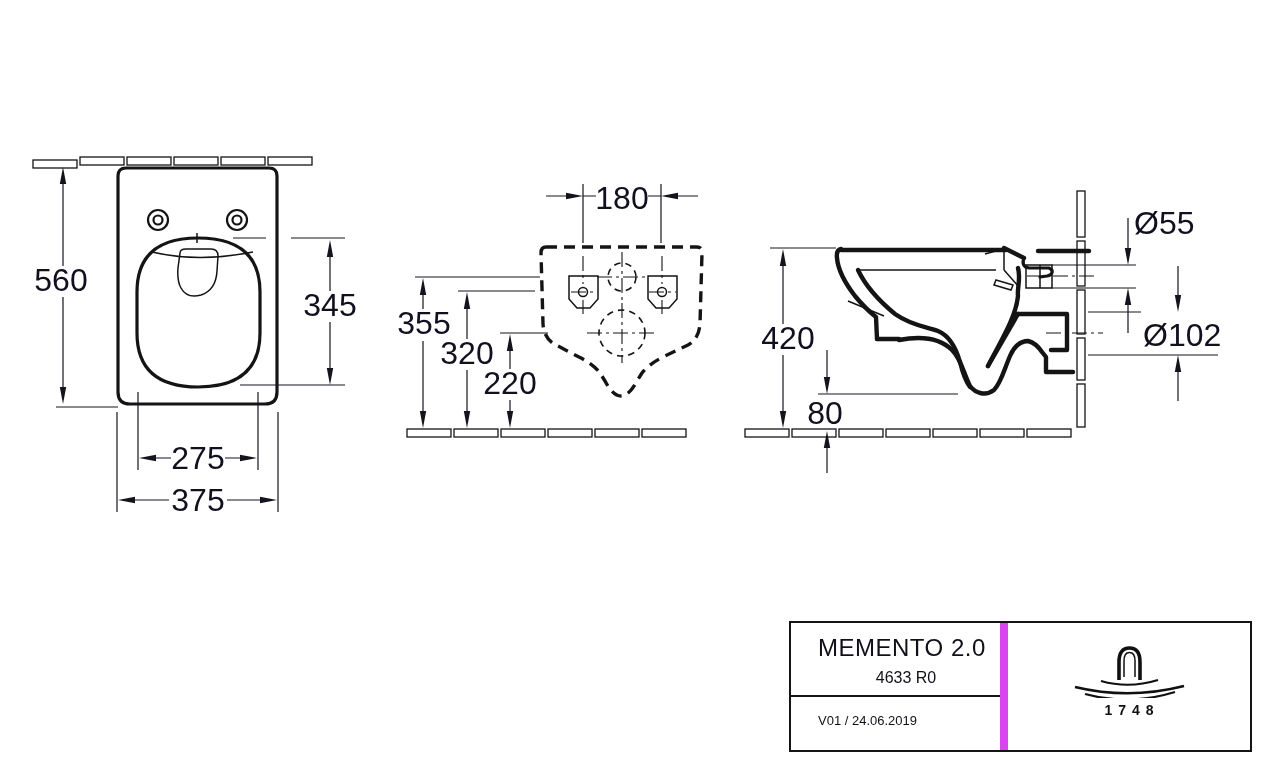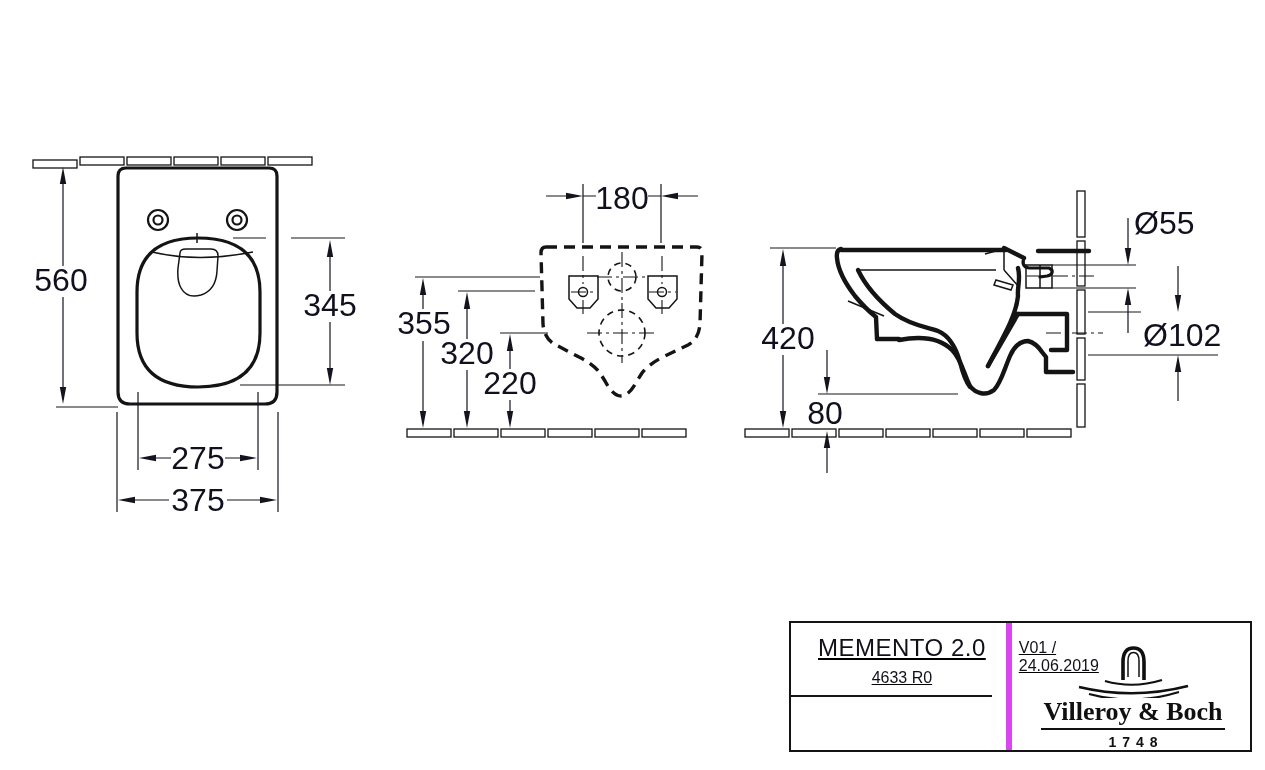--- a/index.html
+++ b/index.html
@@ -15,26 +15,26 @@
   .dash-outline{stroke:#141414;stroke-width:3.4;fill:none;stroke-dasharray:11 7;stroke-linejoin:round}
   .dash-c   {stroke:#141414;stroke-width:1.6;fill:none;stroke-dasharray:6.5 5}
   .cl       {stroke:#141414;stroke-width:1.1;fill:none;stroke-dasharray:15 4 3 4}
   .brick    {fill:#ffffff;stroke:#141414;stroke-width:1.3}
   .arw      {fill:#14141e;stroke:none}
   .dim-text {font-family:"Liberation Sans",sans-serif;font-size:32px;fill:#10101e;text-anchor:middle}
   .dim-text.start{text-anchor:start}
   
   .title-block{position:absolute;left:789px;top:621px;width:463px;height:131px;
                border:2px solid #141414;display:flex;box-sizing:border-box;background:#fff;}
-  .tb-left{width:221px;border-right:6px solid #d946ef;display:flex;flex-direction:row;box-sizing:border-box;text-decoration:underline;}
+  .tb-left{width:221px;border-right:8px solid #d946ef;display:flex;flex-direction:column;box-sizing:border-box;}
   .tb-cell-top{height:74px;border-bottom:2px solid #141414;box-sizing:border-box;padding:11px 6px 0 27px;}
   .tb-cell-bottom{flex:1;padding:16px 6px 0 27px;box-sizing:border-box;}
   .tb-product{font-size:24px;color:#101018;letter-spacing:0.5px;white-space:nowrap;}
   .tb-number{font-size:16px;color:#101018;margin-top:7px;text-align:center;}
-  .tb-version{font-size:16px;color:#101018;}
+  .tb-version{font-size:13px;color:#101018;}
   .tb-right{flex:1;display:flex;flex-direction:column;align-items:center;box-sizing:border-box;padding-top:10px;}
   .vb-wordmark{font-family:"Liberation Serif",serif;font-weight:bold;font-size:26px;color:#101010;
                line-height:1;padding:0 2px 3px 2px;border-bottom:2.5px solid #101010;white-space:nowrap;margin-top:1px;}
   .vb-year{font-family:Liberation Sans, sans-serif;font-weight:bold;font-size:14px;color:#101010;
            letter-spacing:6px;margin-top:4px;padding-left:6px;}
 </style>
 </head>
 <body>
 
 <div class="canvas">
@@ -241,18 +241,17 @@
     </div>
   </div>
   <div class="tb-right">
     <svg width="242" height="65" viewBox="0 0 242 65" style="position:static">
       <path d="M111,47 V29 Q111,15 121.5,15 Q132,15 132,29 V47" fill="none" stroke="#101010" stroke-width="3.6"></path>
       <path d="M116,44 V28 Q116,19.5 121.5,19.5 Q127,19.5 127,28 V44" fill="none" stroke="#101010" stroke-width="1.5"></path>
       <path d="M93,48 Q121,56 150,47" fill="none" stroke="#101010" stroke-width="2.2"></path>
       <path d="M67,54 Q121,67 176,53" fill="none" stroke="#101010" stroke-width="2.6"></path>
       <path d="M77,61 Q121,73 167,59" fill="none" stroke="#101010" stroke-width="2.2"></path>
     </svg>
-    <div class="vb-wordmark">Villeroy &amp; Boch</div>
     <div class="vb-year">1748</div>
   </div>
 </div>
 
 </div>
 
 </body></html>

